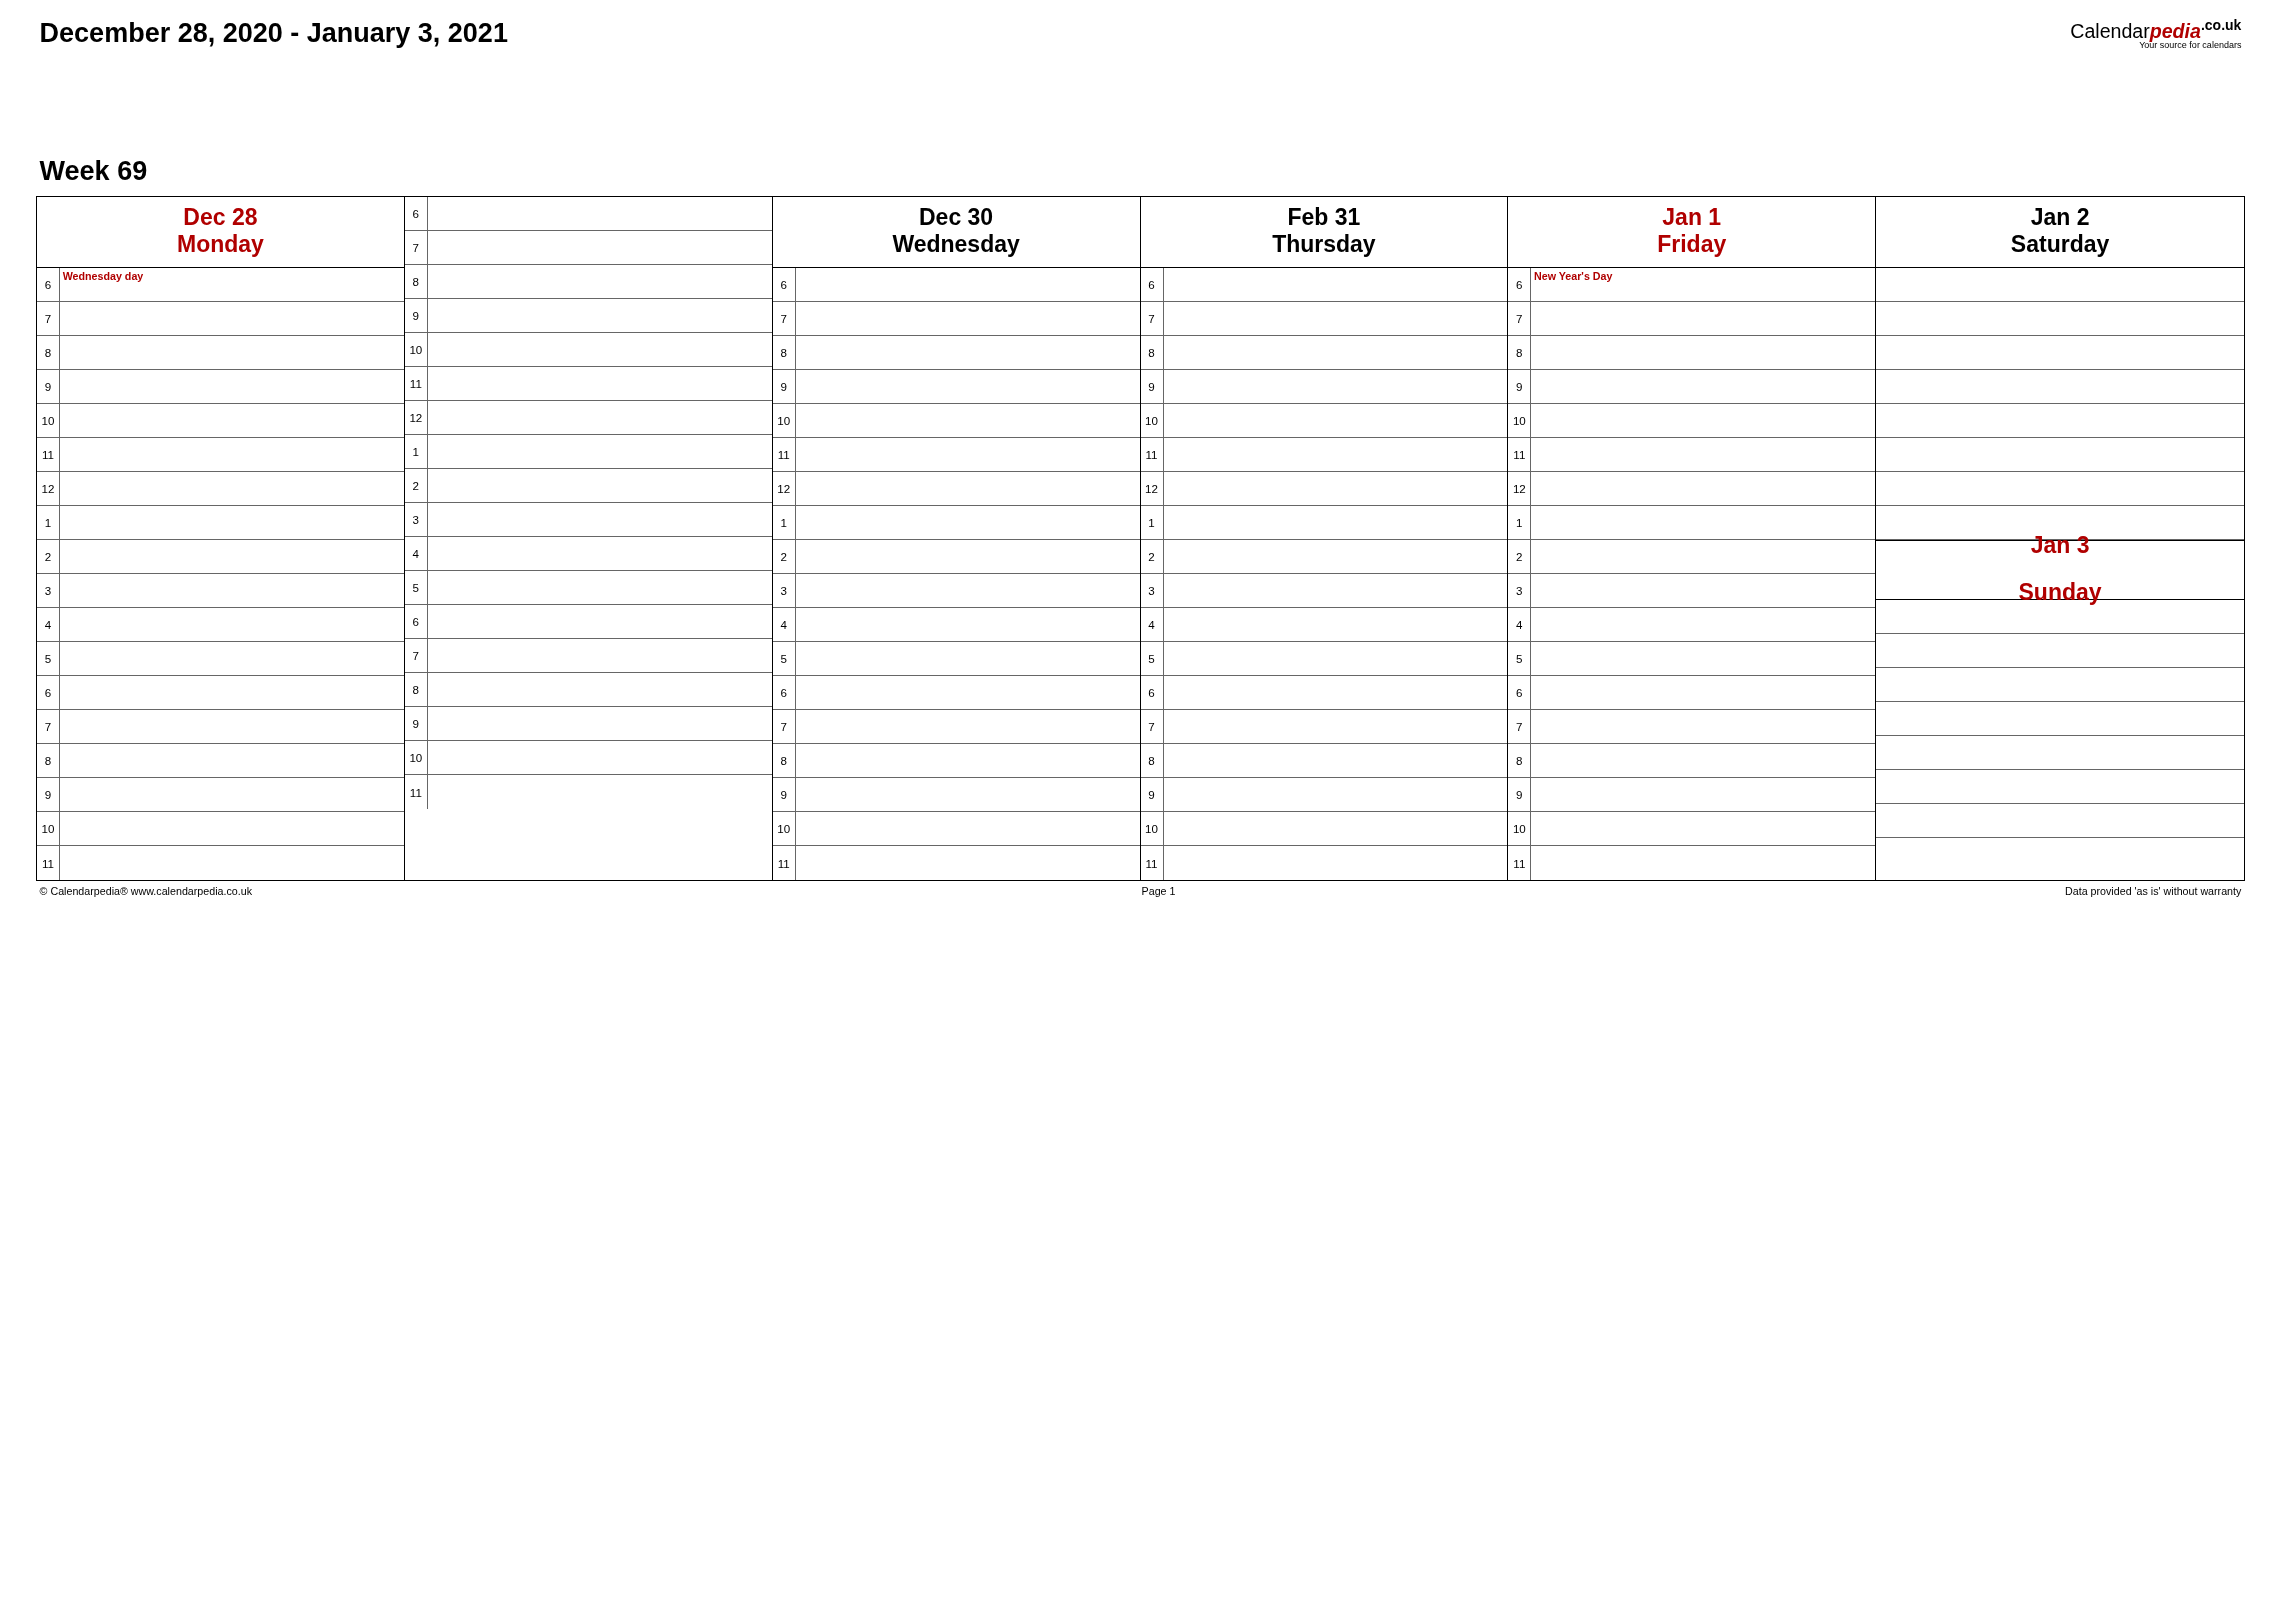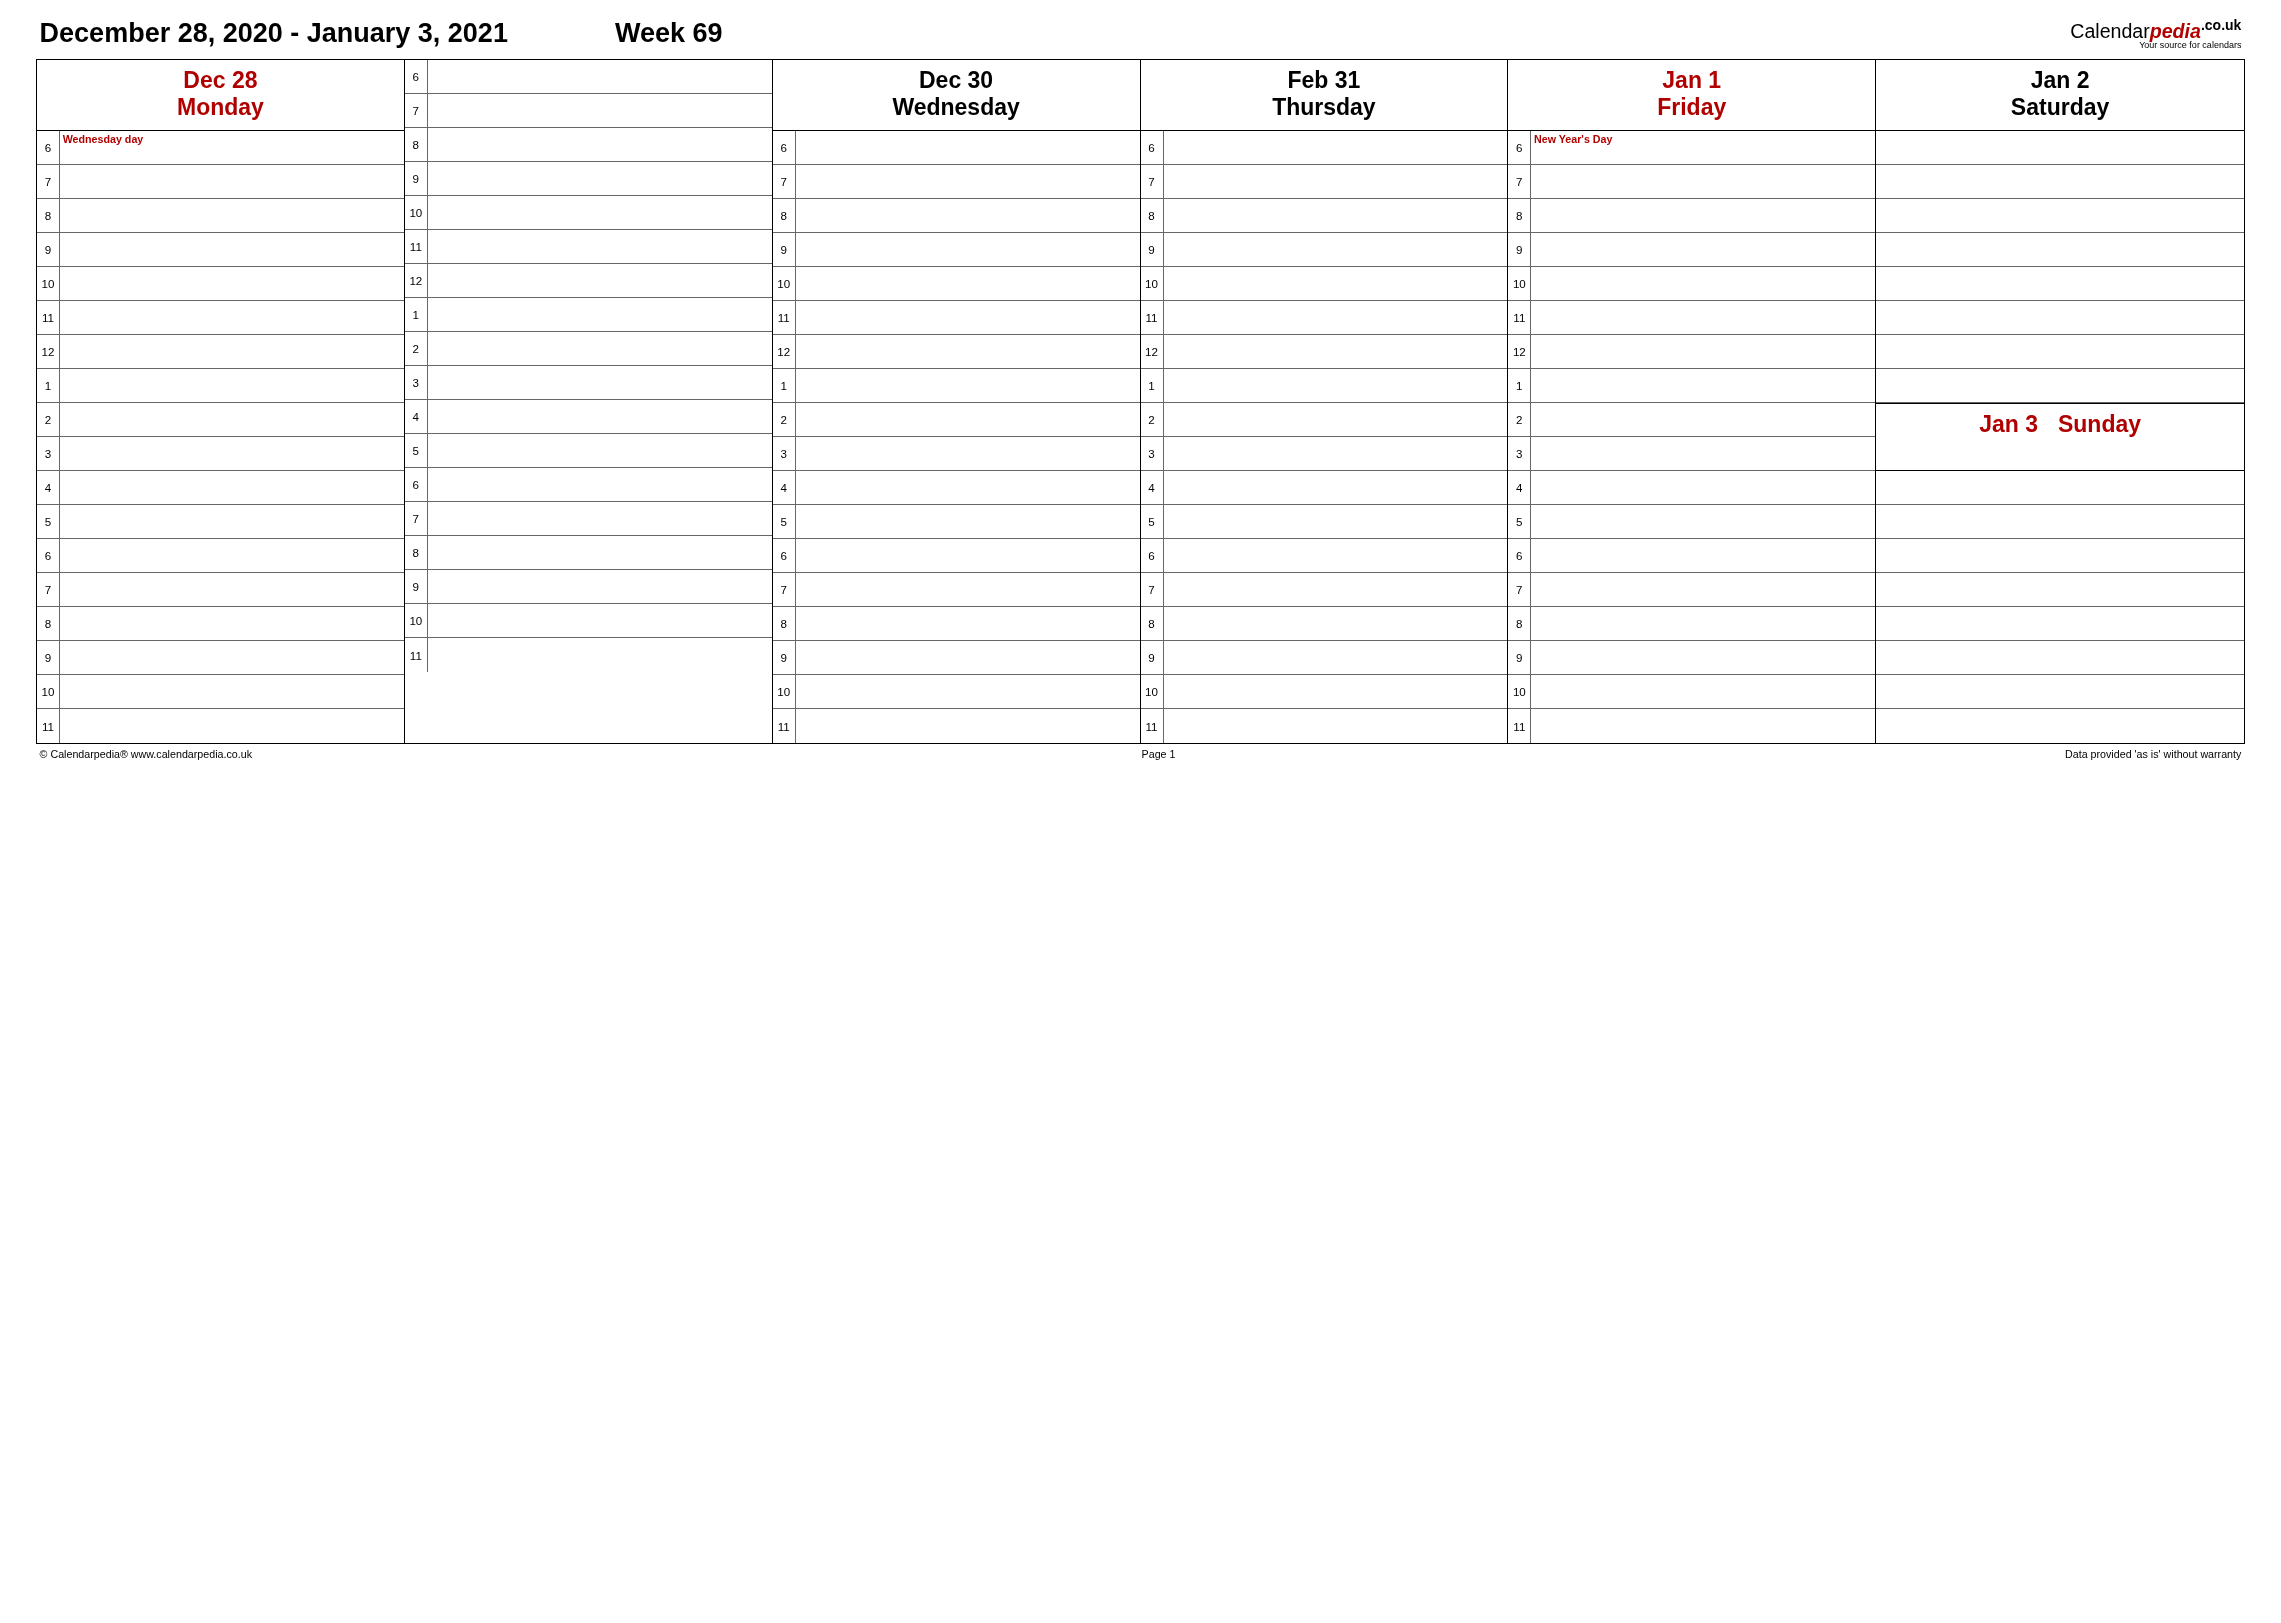--- a/index.html
+++ b/index.html
@@ -14,20 +14,21 @@
     display: flex;
     align-items: flex-start;
     justify-content: space-between;
     margin-bottom: 9px;
     padding: 0 3.6px;
   }
   .header-left {
     display: flex;
     gap: 107px;
     align-items: baseline;
+    flex-direction: column;
   }
   .date-range {
     font-size: 27px;
     font-weight: bold;
   }
   .week-num {
     font-size: 27px;
     font-weight: bold;
   }
   .logo-box {
@@ -516,21 +517,21 @@
         <div class="day-name">Saturday</div>
       </div>
       <div class="wslot"></div>
       <div class="wslot"></div>
       <div class="wslot"></div>
       <div class="wslot"></div>
       <div class="wslot"></div>
       <div class="wslot"></div>
       <div class="wslot"></div>
       <div class="wslot"></div>
-      <div class="sun-head" style="height: 68px; display: flex; flex-direction: row; justify-content: center; gap: 20px;">
+      <div class="sun-head" style="height: 60px; display: flex; flex-direction: column; justify-content: center; gap: 20px;">
         <div class="day-date hl">Jan 3</div>
         <div class="day-name hl">Sunday</div>
       </div>
       <div class="wslot"></div>
       <div class="wslot"></div>
       <div class="wslot"></div>
       <div class="wslot"></div>
       <div class="wslot"></div>
       <div class="wslot"></div>
       <div class="wslot"></div>

